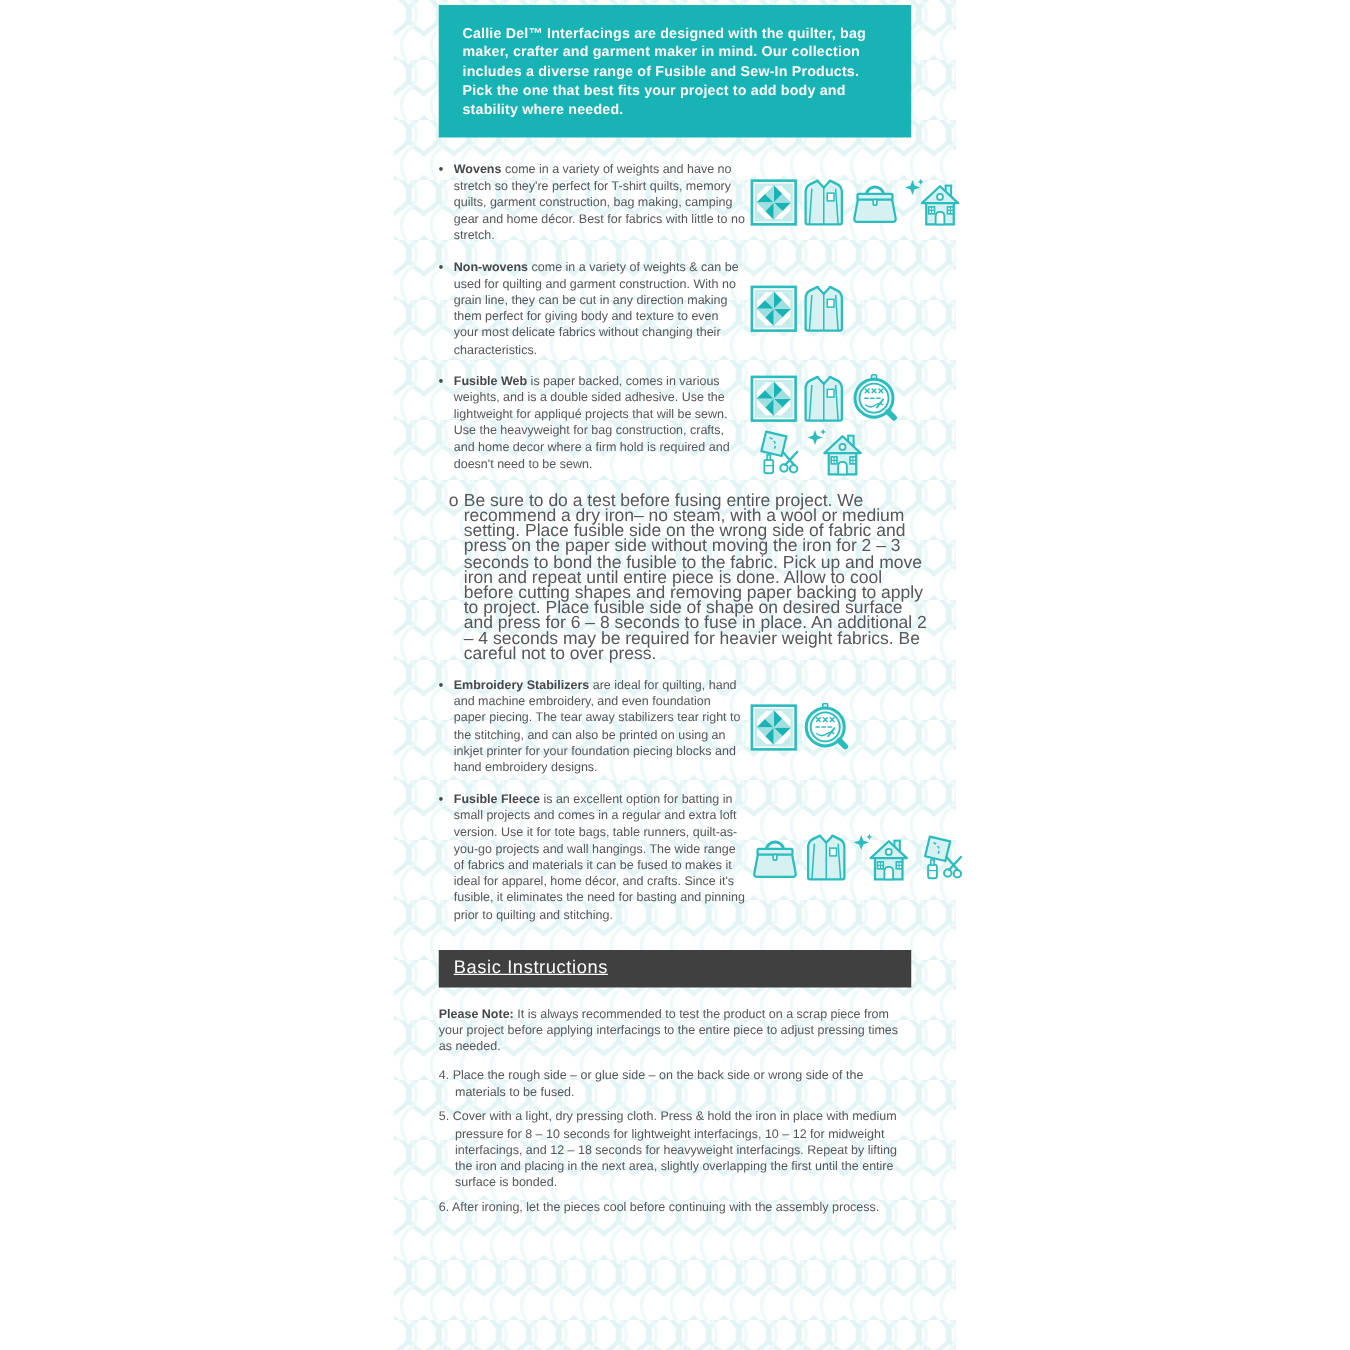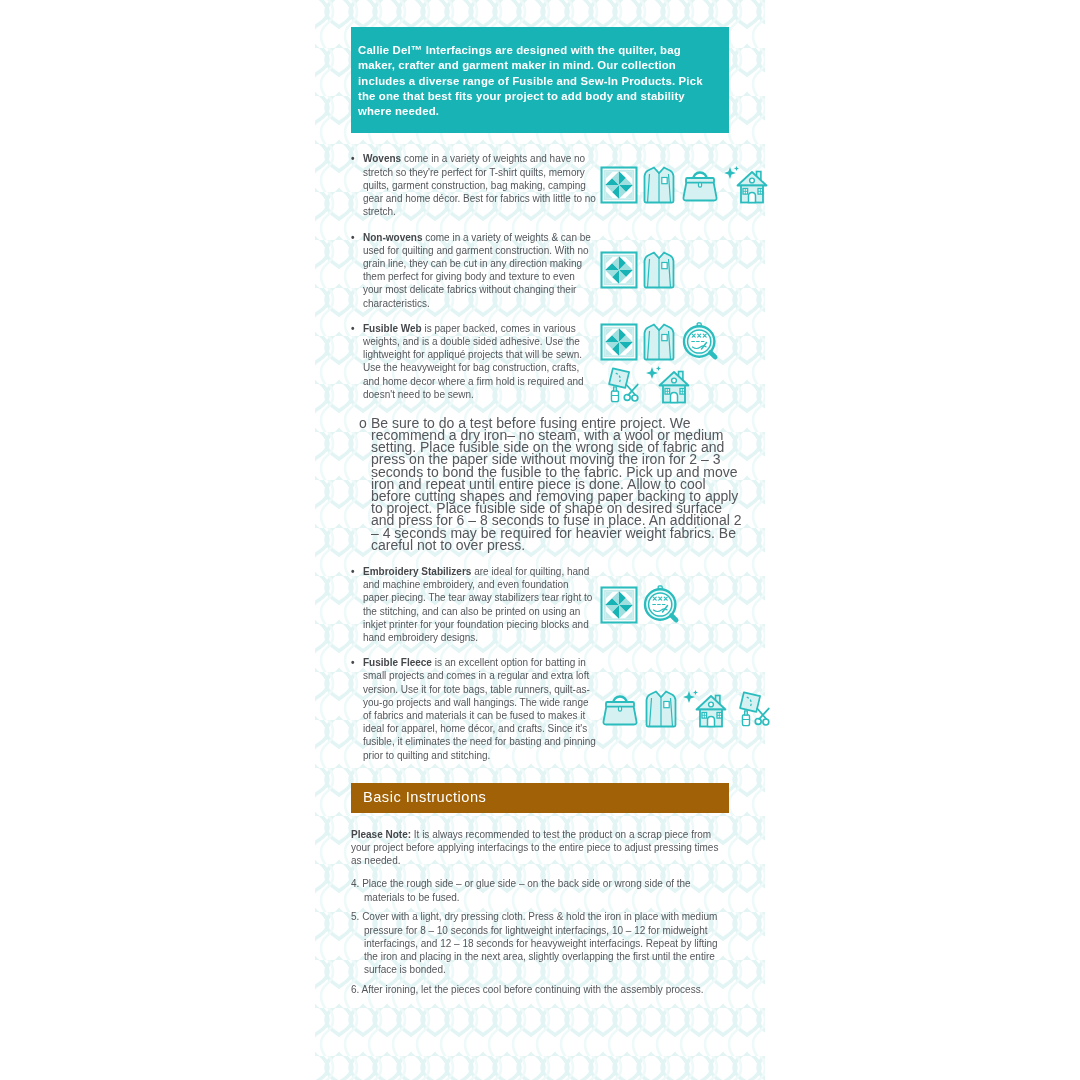--- a/index.html
+++ b/index.html
@@ -5,22 +5,22 @@
   html,body{margin:0;padding:0;}
   body{
     width:1080px;height:1080px;position:relative;background:#ffffff;
     font-family:"Liberation Sans", sans-serif;color:#55565b;overflow:hidden;
     -webkit-font-smoothing:antialiased;
   }
   .band{position:absolute;left:315px;top:0;width:450px;height:1080px;}
   .band svg.pattern{position:absolute;left:0;top:0;width:100%;height:100%;}
   .content{position:absolute;left:351px;top:0;width:378px;}
   .intro-box{
-    margin-top:27px;background:#17b3b5;color:#ffffff;
-    padding:16px 19px 14px 7px;font-size:11.4px;line-height:15.3px;
+    margin-top:4px;background:#17b3b5;color:#ffffff;
+    padding:16px 19px 14px 19px;font-size:11.4px;line-height:15.3px;
     font-weight:700;letter-spacing:.15px;
   }
   .sections{margin-top:19px;}
   .section{display:flex;margin-bottom:12px;}
   .sec-text{width:233px;flex:none;font-size:10px;line-height:13.2px;padding-left:12px;}
   .bullet{display:inline-block;width:12px;margin-left:-12px;color:#46484c;font-weight:700;}
   .sec-text b{color:#45474b;}
   .sec-icons{flex:1;display:flex;flex-direction:column;justify-content:center;gap:3px;padding-left:4px;}
   .icon-row{display:flex;align-items:center;gap:3px;}
   svg.icon{display:block;flex:none;}
@@ -29,23 +29,24 @@
   .ic-bag{width:40px;height:36px;}
   .ic-house{width:46px;height:40px;}
   .ic-hoop{width:40px;height:40px;}
   .ic-craft{width:42px;height:40px;}
   .note{
     margin:2px 0 14px 8px;width:372px;font-size:14px;line-height:12.2px;
     padding-left:12px;text-indent:-12px;
   }
   .note .o-marker{display:inline-block;width:12px;text-indent:0;}
   .banner{
-    margin-top:21px;background:#a16207;color:#ffffff;
+    margin-top:21px;background:#404040;color:#ffffff;
     font-size:14.6px;font-weight:500;letter-spacing:.5px;
     padding:6px 12px 8px 12px;
+    text-decoration:underline;
   }
   .please-note{margin-top:15px;font-size:10px;line-height:13.2px;}
   .please-note b{color:#45474b;}
   .steps{margin-top:10px;}
   .step{margin-bottom:6.5px;font-size:10px;line-height:13.2px;padding-left:13px;text-indent:-13px;}
   .step .num{display:inline;}
   .u{text-decoration:underline;}
 </style>
 </head>
 <body>

